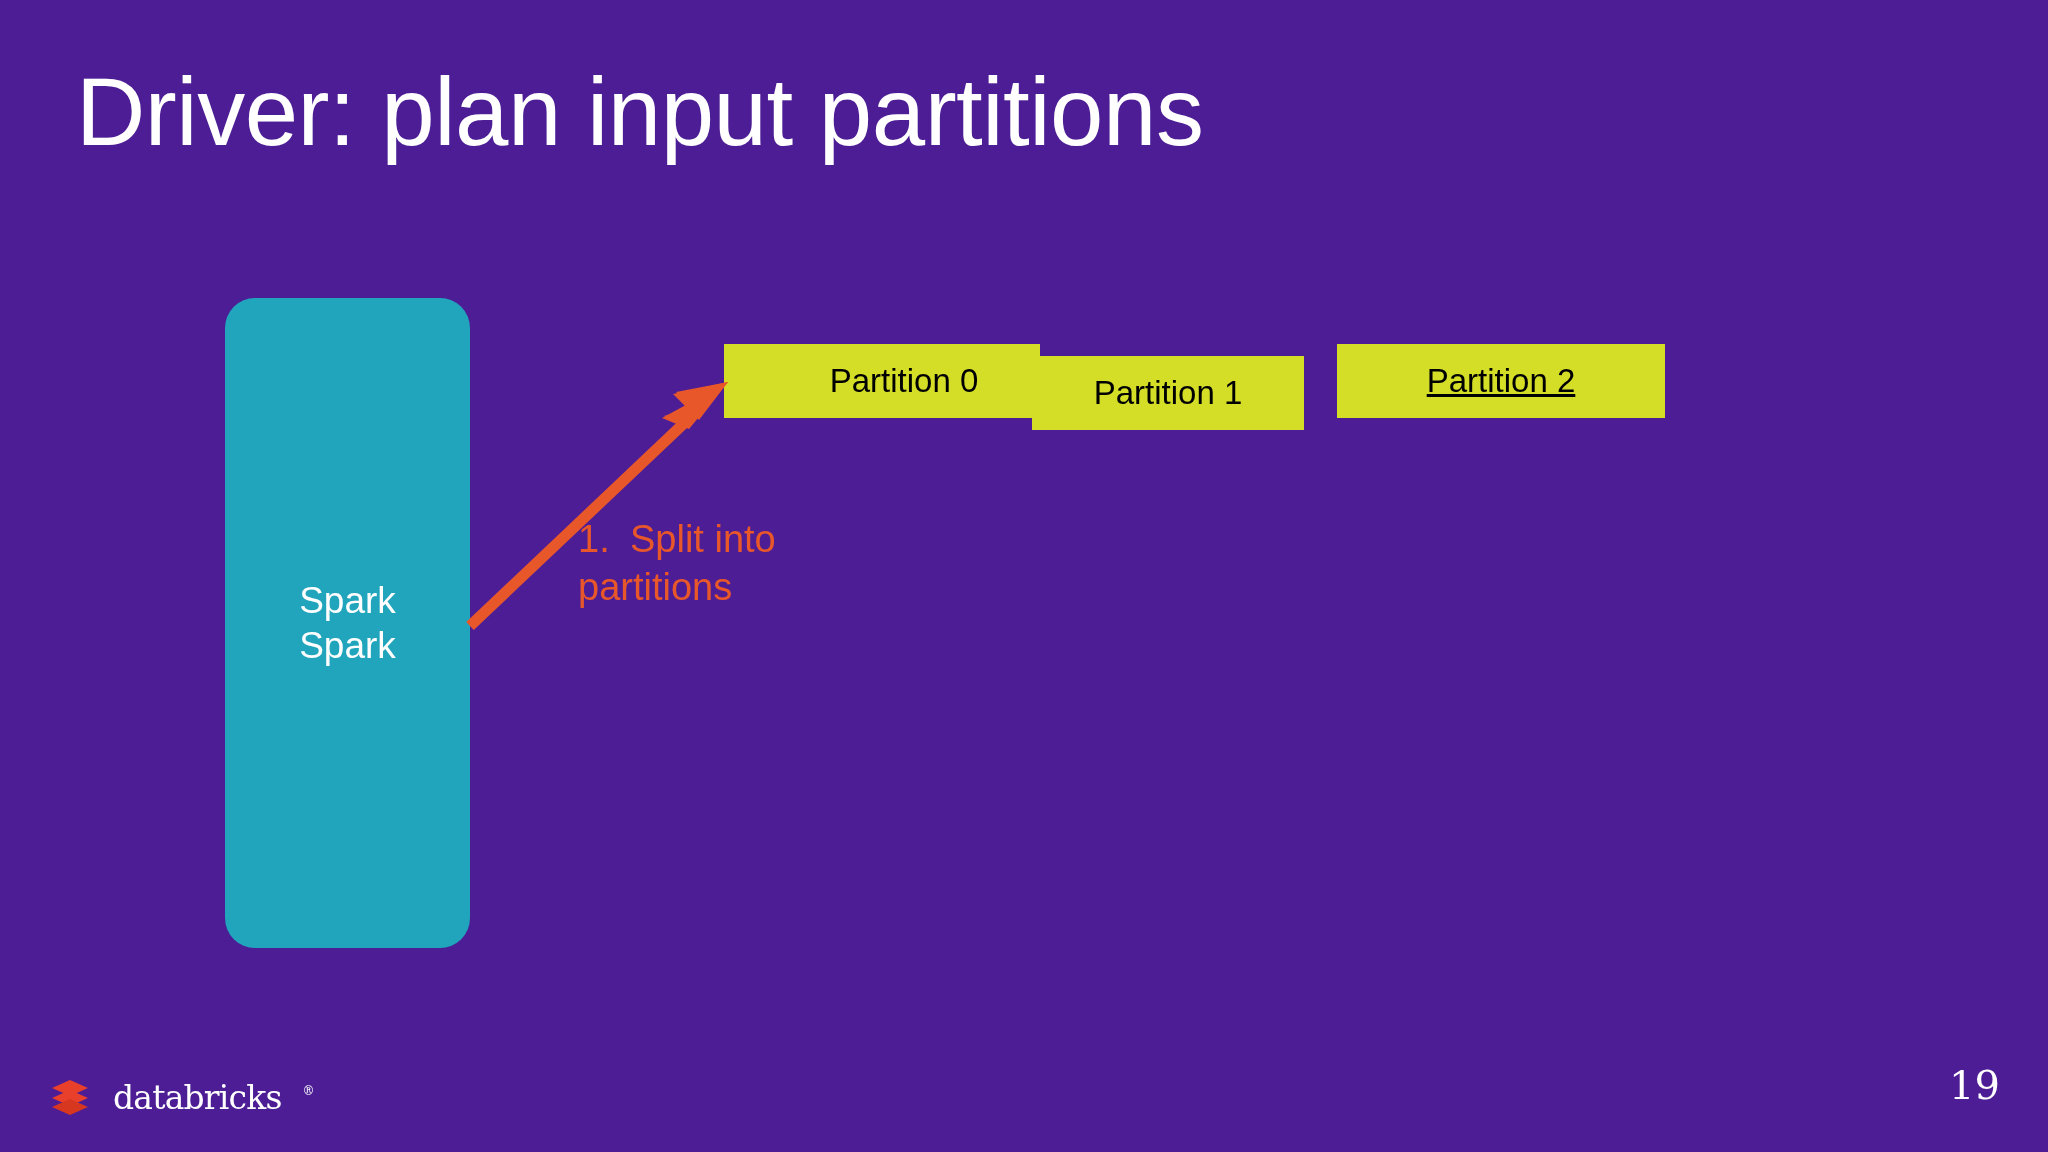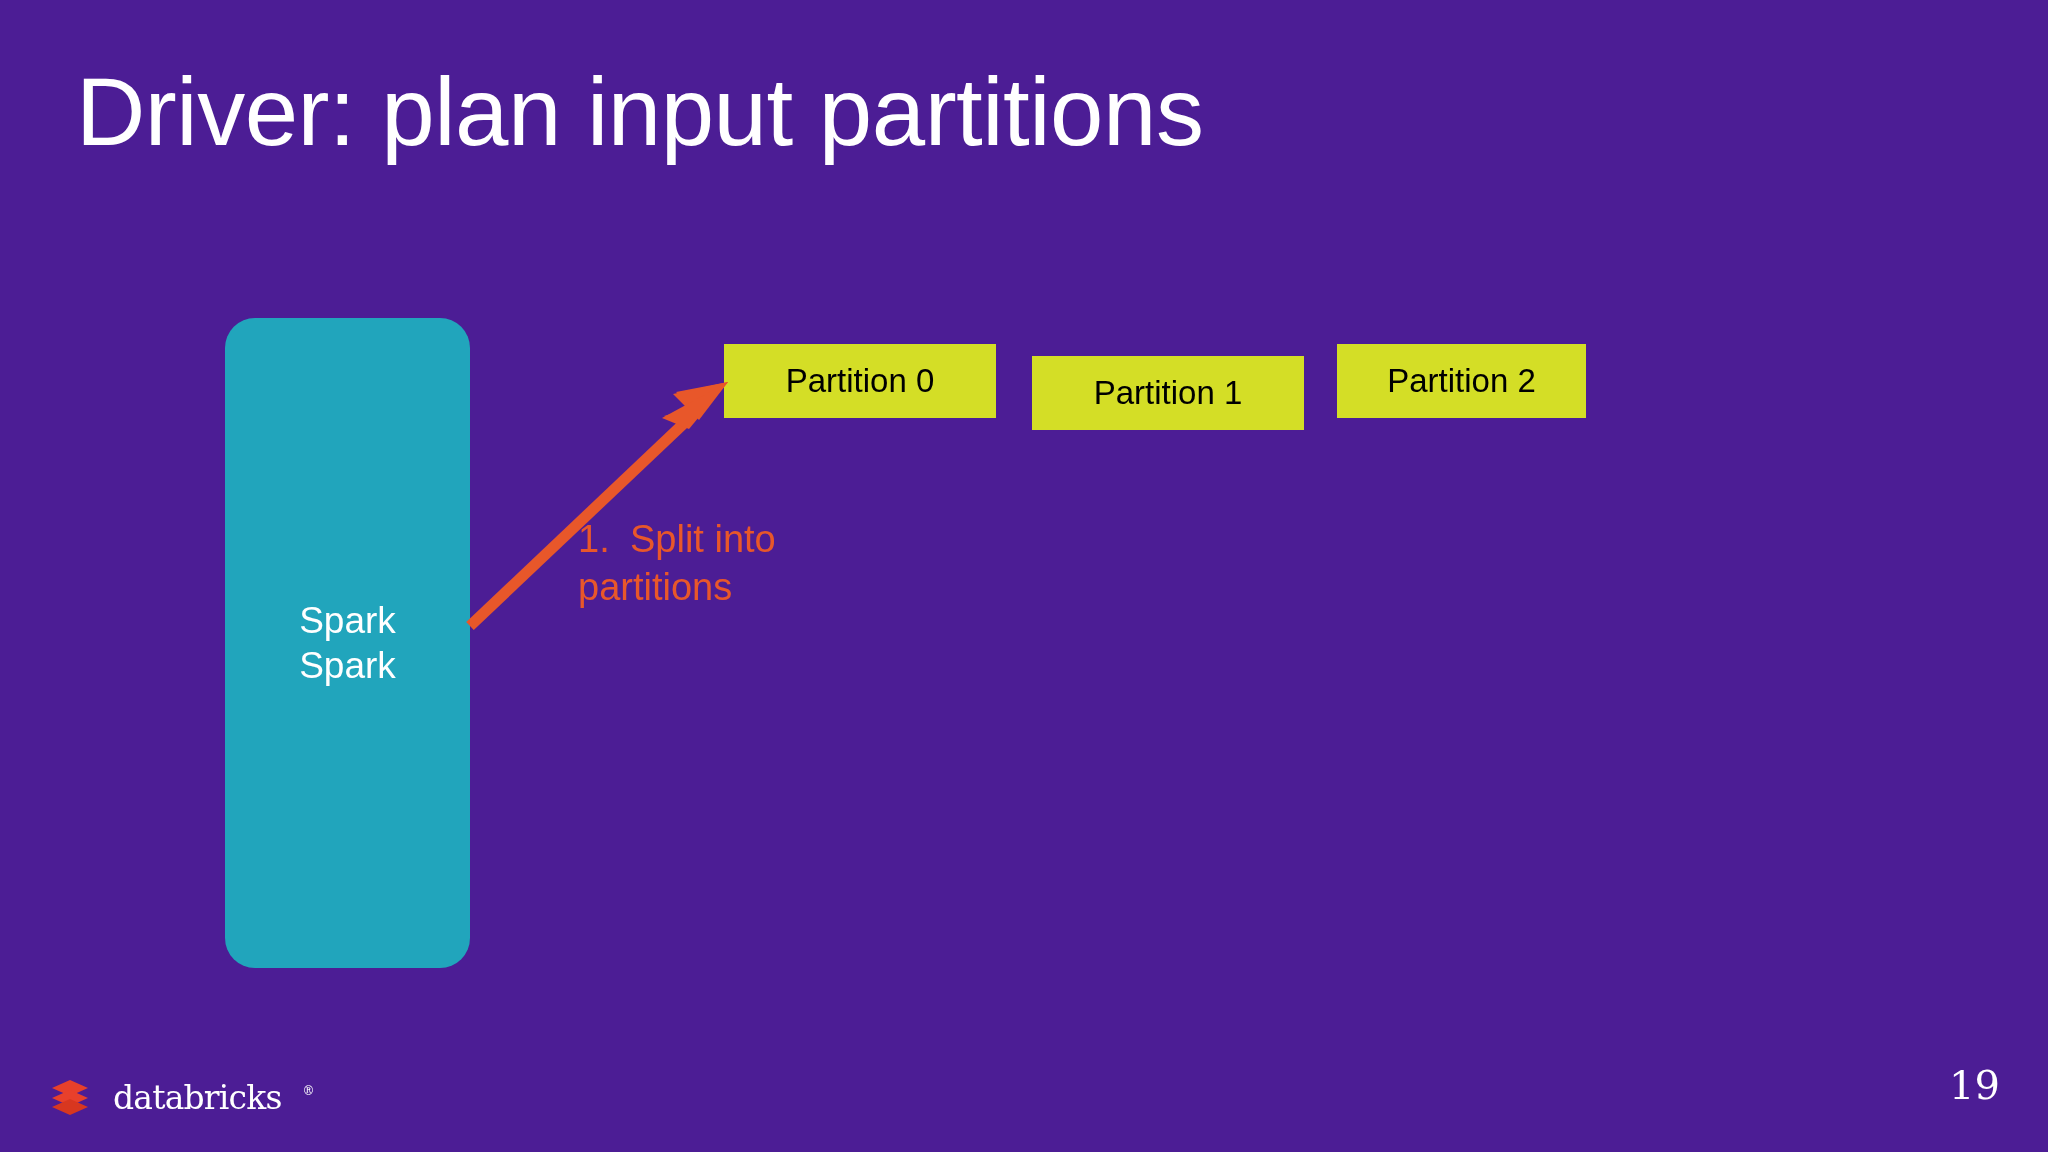--- a/index.html
+++ b/index.html
@@ -35,21 +35,20 @@
     left: 225px;
     top: 298px;
     width: 245px;
     height: 650px;
     background: #21A5BC;
     border-radius: 30px;
     display: flex;
     flex-direction: column;
     align-items: center;
     justify-content: center;
-    margin-top: 20px;
   }
   #driver-box .driver-label {
     color: #FFFFFF;
     font-size: 37px;
     line-height: 1.22;
     text-align: center;
     font-weight: 400;
   }
 
   
@@ -61,23 +60,23 @@
     display: flex;
     align-items: center;
     justify-content: center;
   }
   .partition-box .partition-label {
     color: #000000;
     font-size: 33px;
     font-weight: 400;
     white-space: nowrap;
   }
-  #partition-0 { left: 724px;  width: 272px; }
+  #partition-0 { left: 724px;  width: 272px; padding-left: 44px; }
   #partition-1 { left: 1032px; width: 272px; margin-top: 12px; }
-  #partition-2 { left: 1337px; width: 249px; }
+  #partition-2 { left: 1337px; width: 328px; text-decoration: underline; }
 
   
   #arrow-svg {
     position: absolute;
     left: 440px;
     top: 370px;
     width: 320px;
     height: 280px;
     overflow: visible;
     pointer-events: none;

